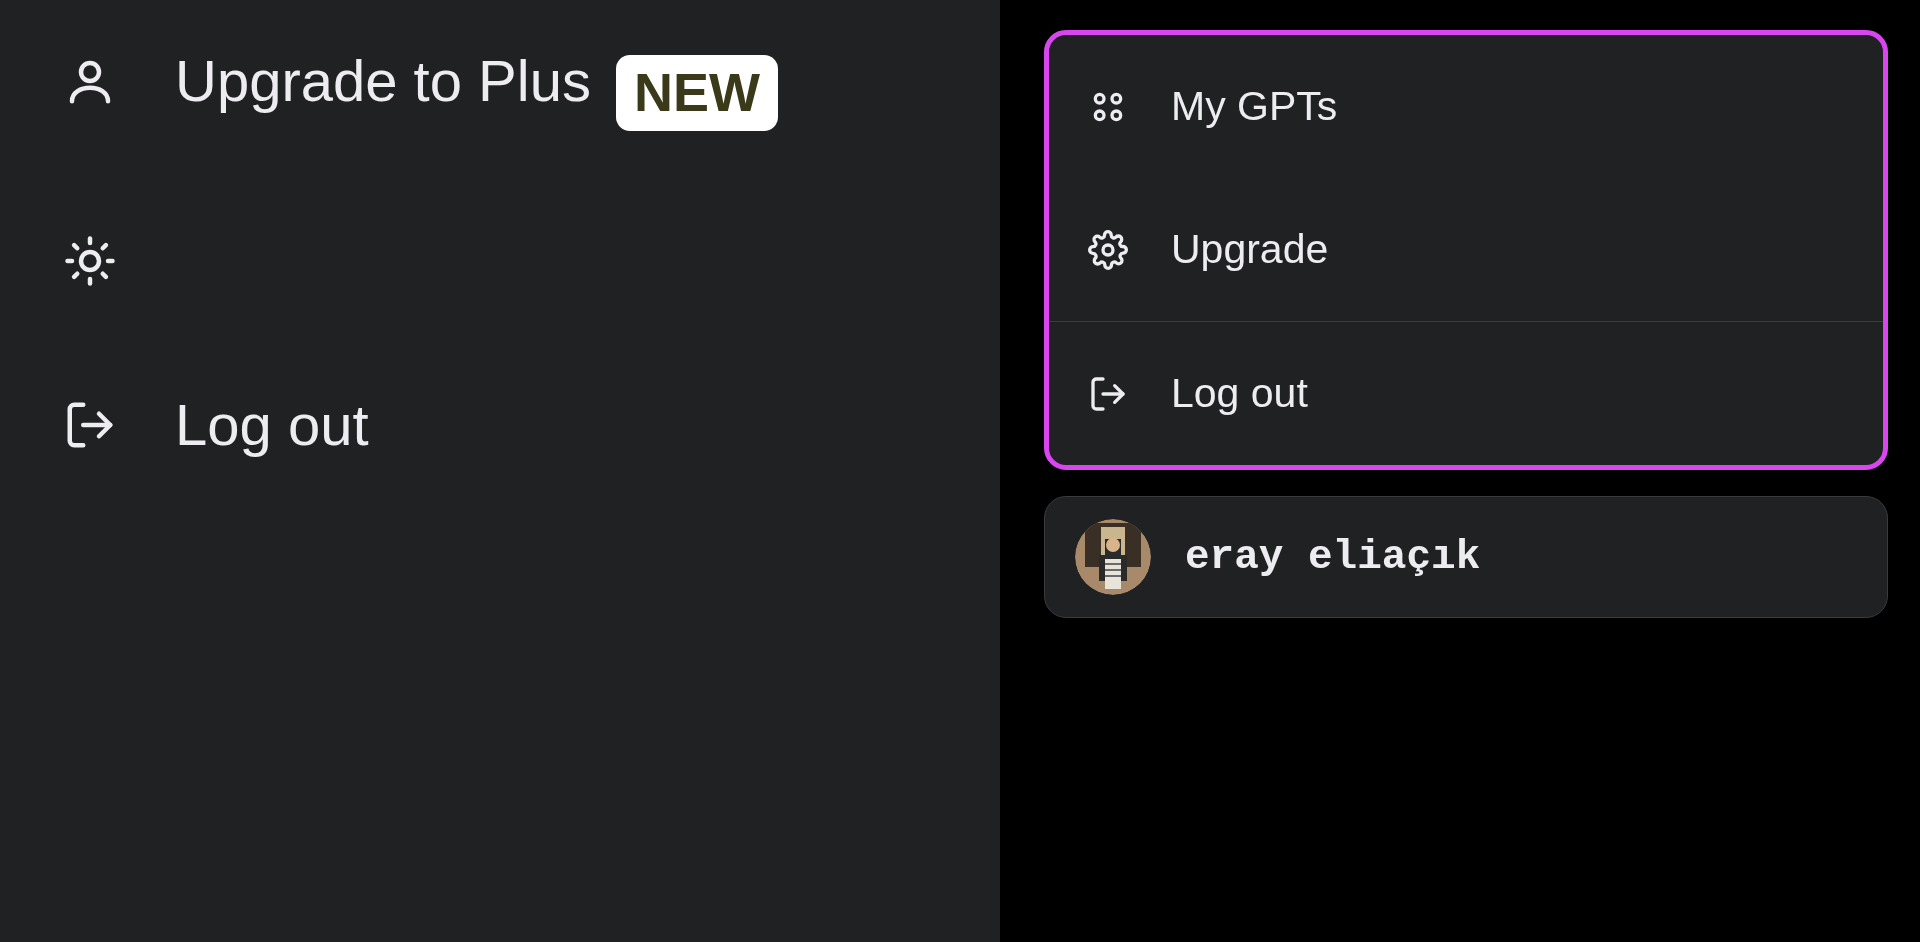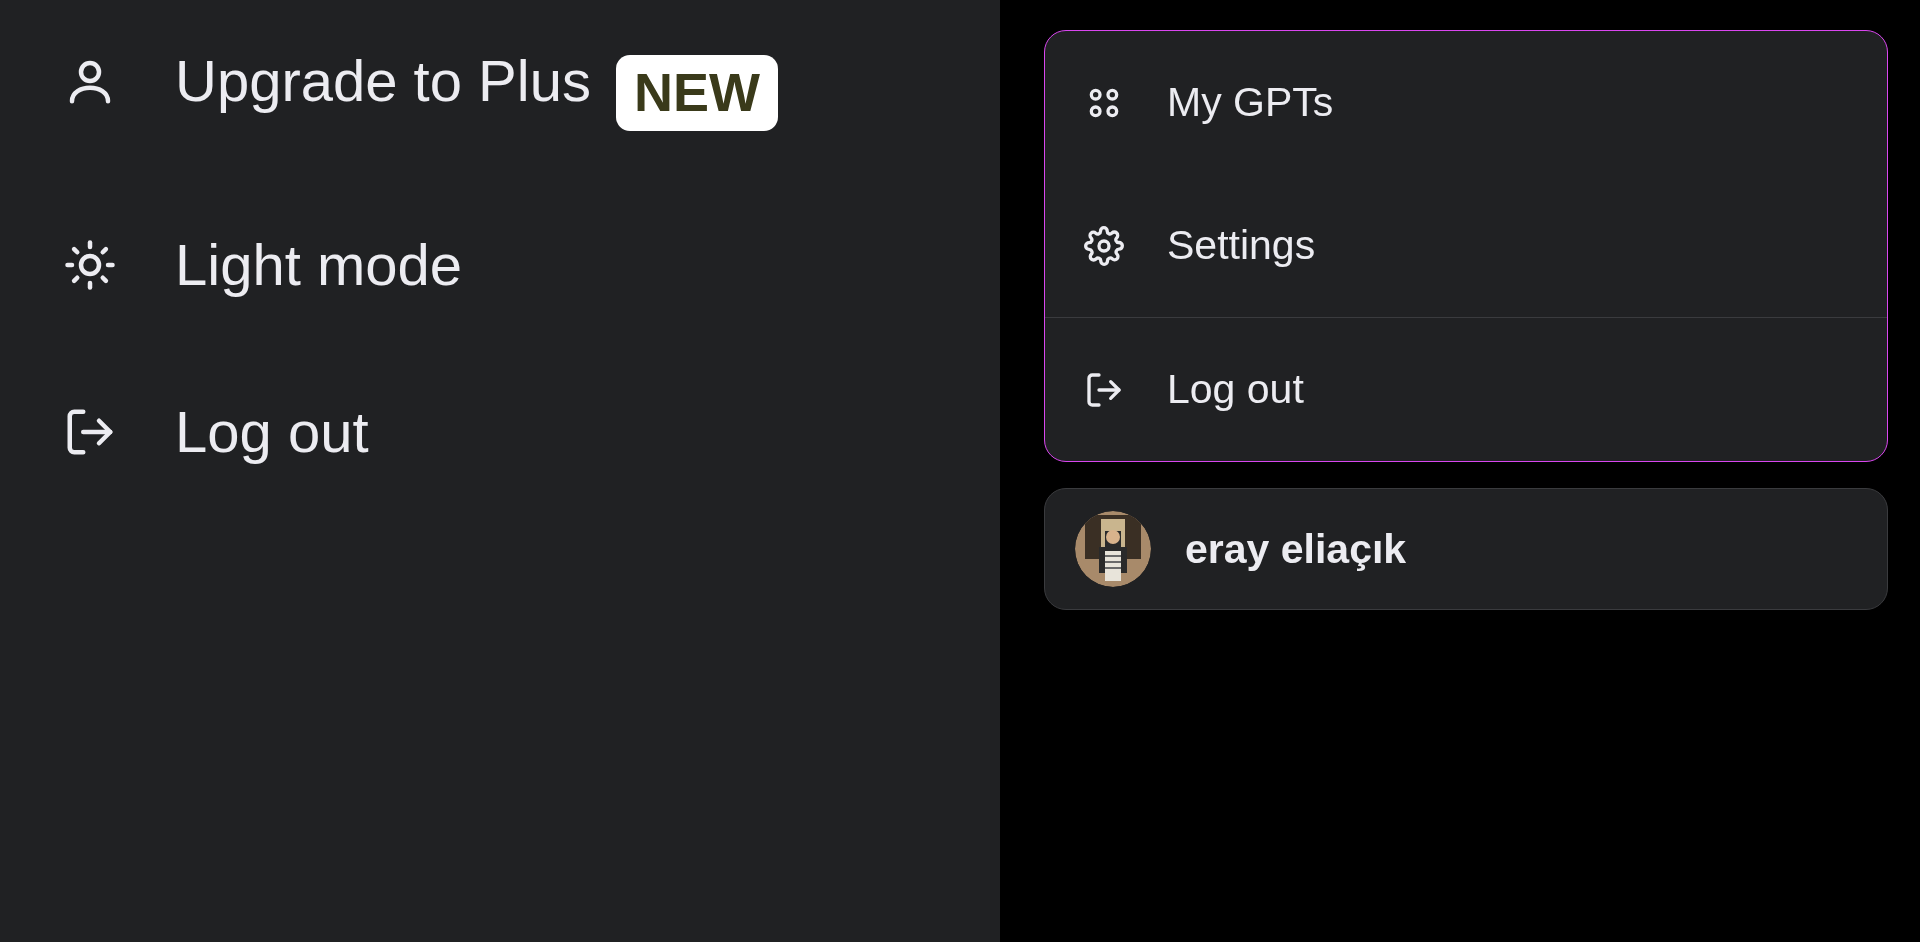--- a/index.html
+++ b/index.html
@@ -53,21 +53,21 @@
       flex: 1;
       height: 100%;
       background: #000;
       padding: 30px 32px 30px 44px;
       display: flex;
       flex-direction: column;
       gap: 26px;
     }
     .right-menu {
       background: #202123;
-      border: 1px solid #d946ef;
+      border: 5px solid #d946ef;
       border-radius: 22px;
       overflow: hidden;
     }
     .right-item {
       display: flex;
       align-items: center;
       gap: 42px;
       font-size: 41px;
       font-weight: 400;
       cursor: pointer;
@@ -90,20 +90,21 @@
 
     .user-row {
       background: #202123;
       border: 1px solid #3a3b3e;
       border-radius: 22px;
       display: flex;
       align-items: center;
       gap: 34px;
       padding: 22px 30px;
       cursor: pointer;
+      font-family: Liberation Mono, monospace;
     }
     .avatar {
       width: 76px;
       height: 76px;
       border-radius: 50%;
       overflow: hidden;
       flex: 0 0 76px;
     }
     .avatar svg { width: 76px; height: 76px; display: block; }
     .user-name { font-size: 41px; font-weight: 600; }
@@ -131,21 +132,20 @@
         <line x1="12" y1="2" x2="12" y2="4"></line>
         <line x1="12" y1="20" x2="12" y2="22"></line>
         <line x1="4.93" y1="4.93" x2="6.34" y2="6.34"></line>
         <line x1="17.66" y1="17.66" x2="19.07" y2="19.07"></line>
         <line x1="2" y1="12" x2="4" y2="12"></line>
         <line x1="20" y1="12" x2="22" y2="12"></line>
         <line x1="4.93" y1="19.07" x2="6.34" y2="17.66"></line>
         <line x1="17.66" y1="6.34" x2="19.07" y2="4.93"></line>
       </svg>
     </span>
-    <span>Light mode</span>
   </div>
 
 
   <div class="left-item">
     <span class="left-icon">
       <svg viewBox="0 0 24 24" fill="none" stroke="#ececf1" stroke-width="2" stroke-linecap="round" stroke-linejoin="round">
         <path d="M9 21H5a2 2 0 0 1-2-2V5a2 2 0 0 1 2-2h4"></path>
         <polyline points="16 17 21 12 16 7"></polyline>
         <line x1="21" y1="12" x2="9" y2="12"></line>
       </svg>
@@ -172,21 +172,21 @@
     </div>
 
 
     <div class="right-item">
       <span class="right-icon">
         <svg viewBox="0 0 24 24" fill="none" stroke="#ececf1" stroke-width="2" stroke-linecap="round" stroke-linejoin="round">
           <circle cx="12" cy="12" r="3"></circle>
           <path d="M19.4 15a1.65 1.65 0 0 0 .33 1.82l.06.06a2 2 0 1 1-2.83 2.83l-.06-.06a1.65 1.65 0 0 0-1.82-.33 1.65 1.65 0 0 0-1 1.51V21a2 2 0 0 1-4 0v-.09a1.65 1.65 0 0 0-1-1.51 1.65 1.65 0 0 0-1.82.33l-.06.06a2 2 0 1 1-2.83-2.83l.06-.06A1.65 1.65 0 0 0 4.6 15a1.65 1.65 0 0 0-1.51-1H3a2 2 0 0 1 0-4h.09c.66 0 1.25-.39 1.51-1a1.65 1.65 0 0 0-.33-1.82l-.06-.06a2 2 0 1 1 2.83-2.83l.06.06c.5.5 1.24.63 1.82.33.58-.24 1-.81 1-1.51V3a2 2 0 0 1 4 0v.09c0 .66.39 1.25 1 1.51.58.3 1.32.17 1.82-.33l.06-.06a2 2 0 1 1 2.83 2.83l-.06.06a1.65 1.65 0 0 0-.33 1.82c.24.58.81 1 1.51 1H21a2 2 0 0 1 0 4h-.09c-.66 0-1.25.39-1.51 1z"></path>
         </svg>
       </span>
-      <span>Settings</span>
+      <span>Upgrade</span>
     </div>
 
     <div class="right-divider"></div>
 
     <div class="right-item">
       <span class="right-icon">
         <svg viewBox="0 0 24 24" fill="none" stroke="#ececf1" stroke-width="2" stroke-linecap="round" stroke-linejoin="round">
           <path d="M9 21H5a2 2 0 0 1-2-2V5a2 2 0 0 1 2-2h4"></path>
           <polyline points="16 17 21 12 16 7"></polyline>
           <line x1="21" y1="12" x2="9" y2="12"></line>

